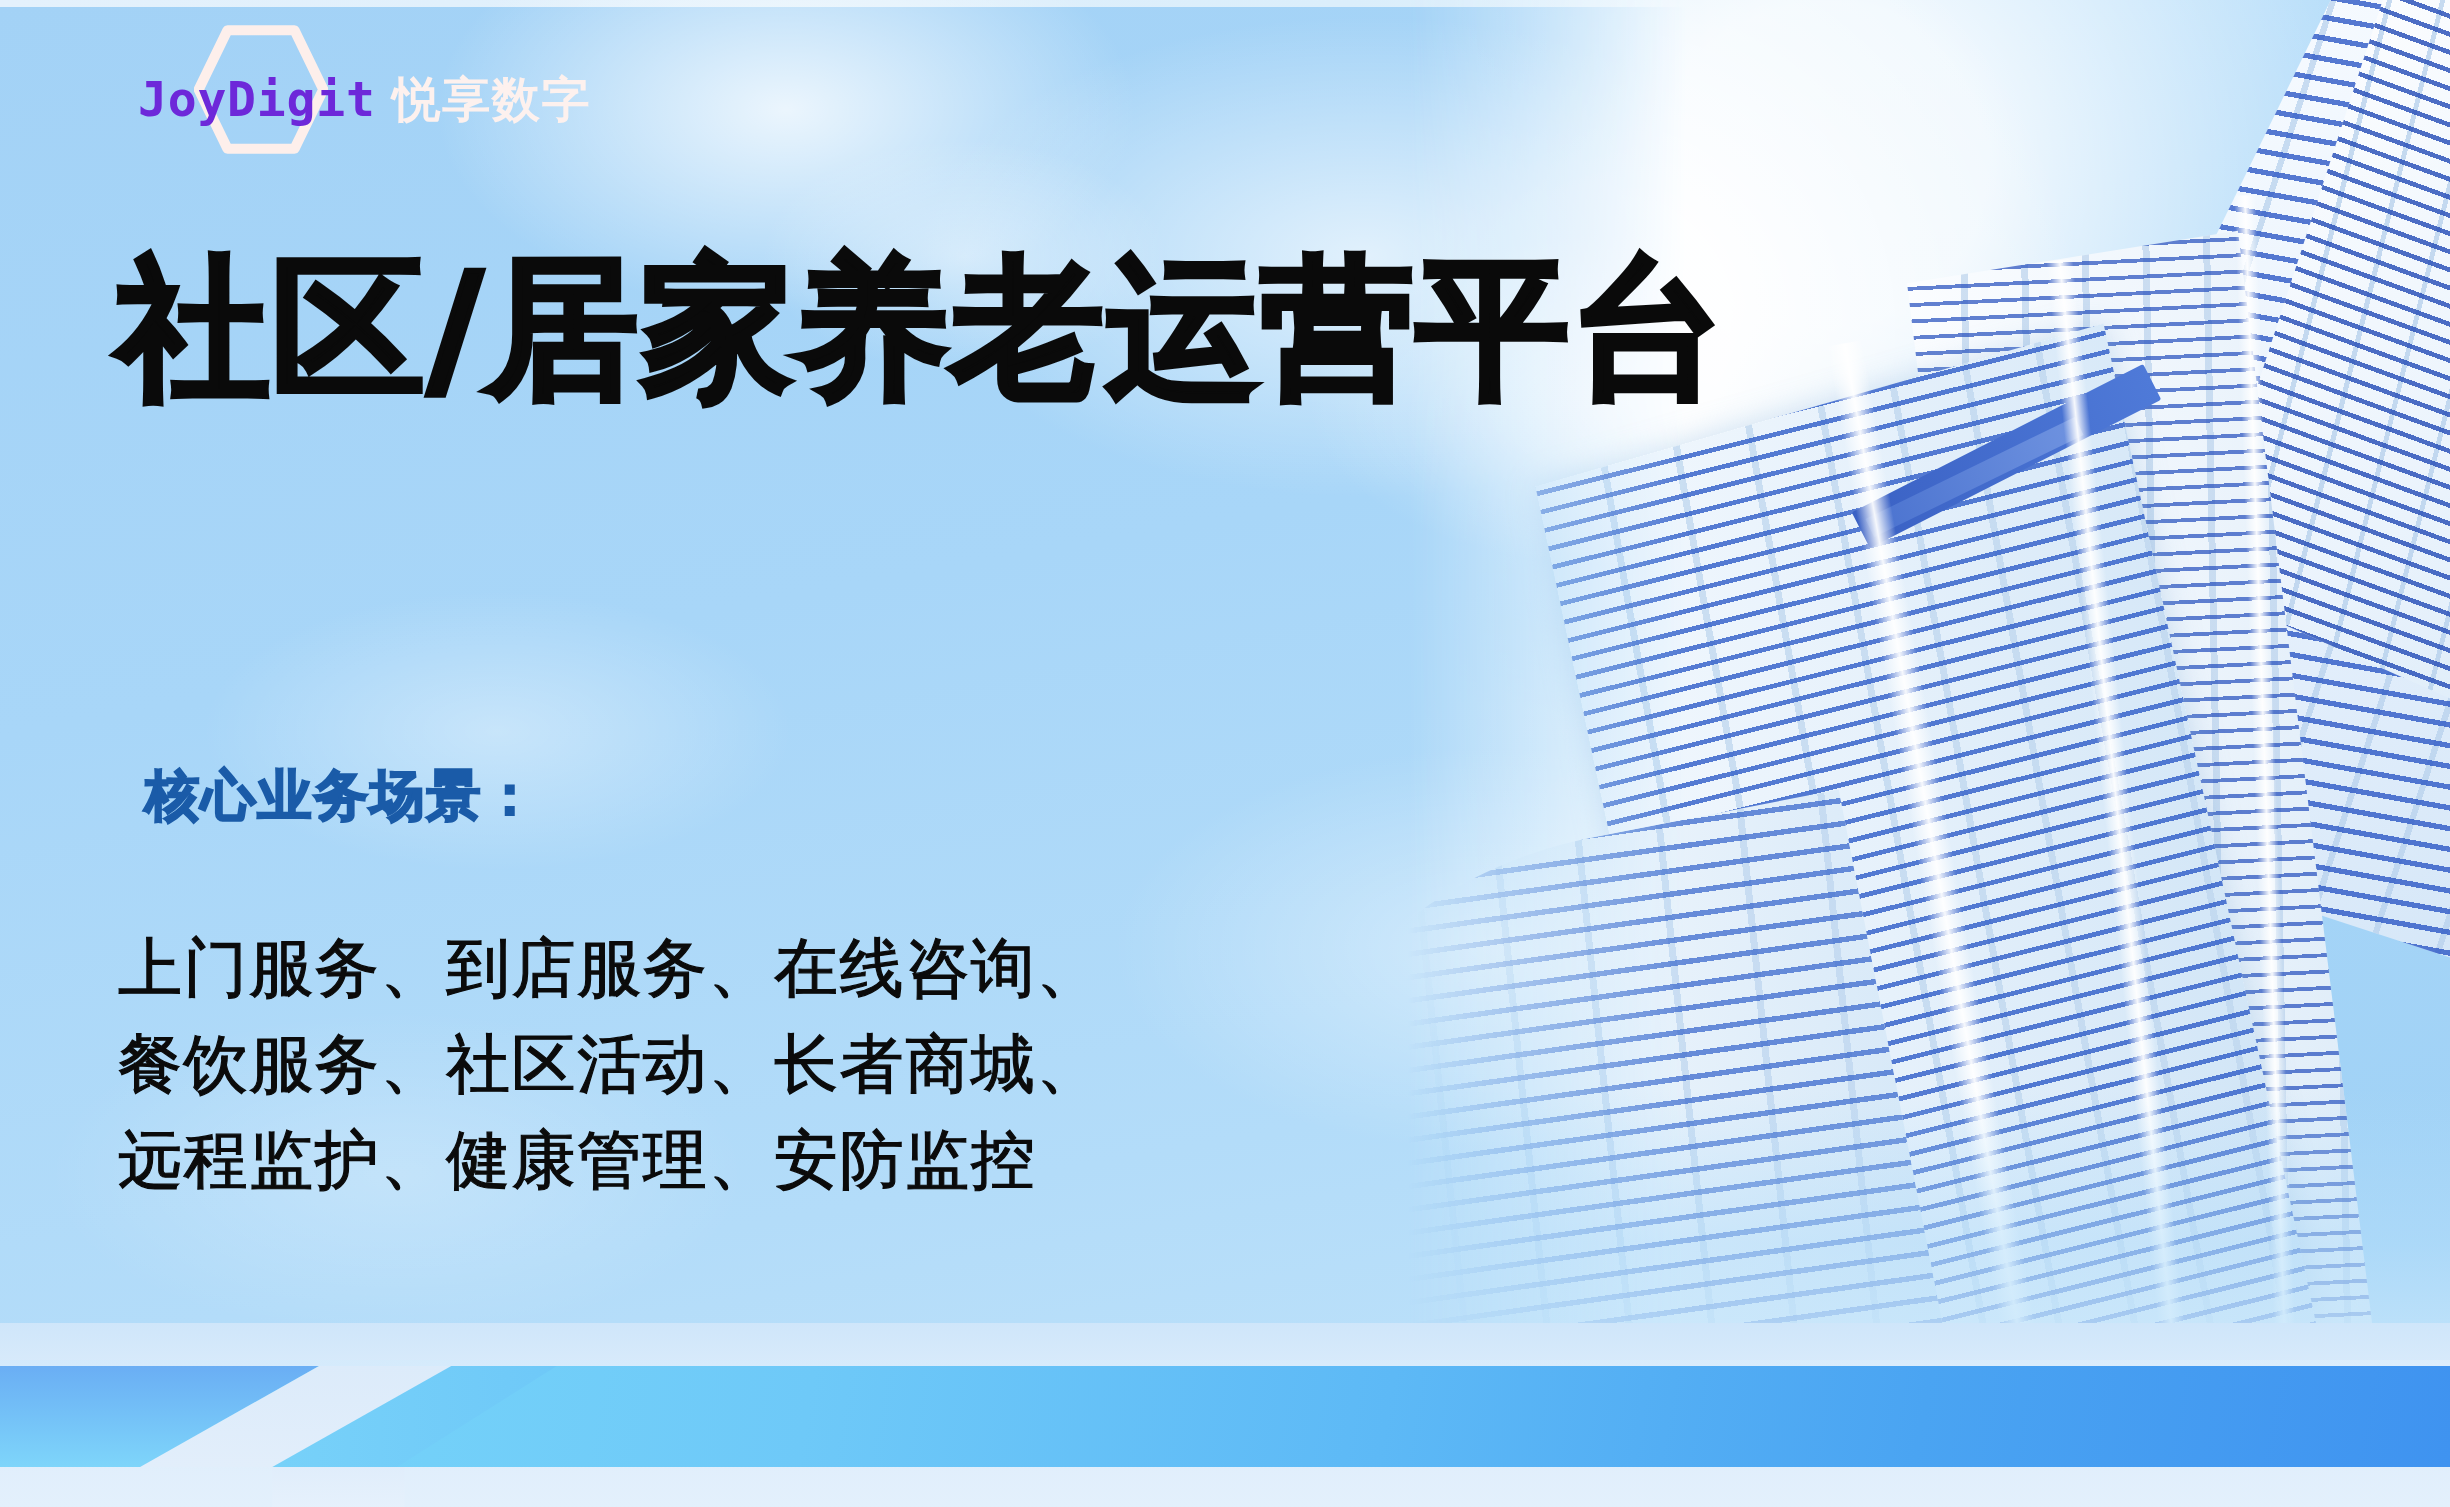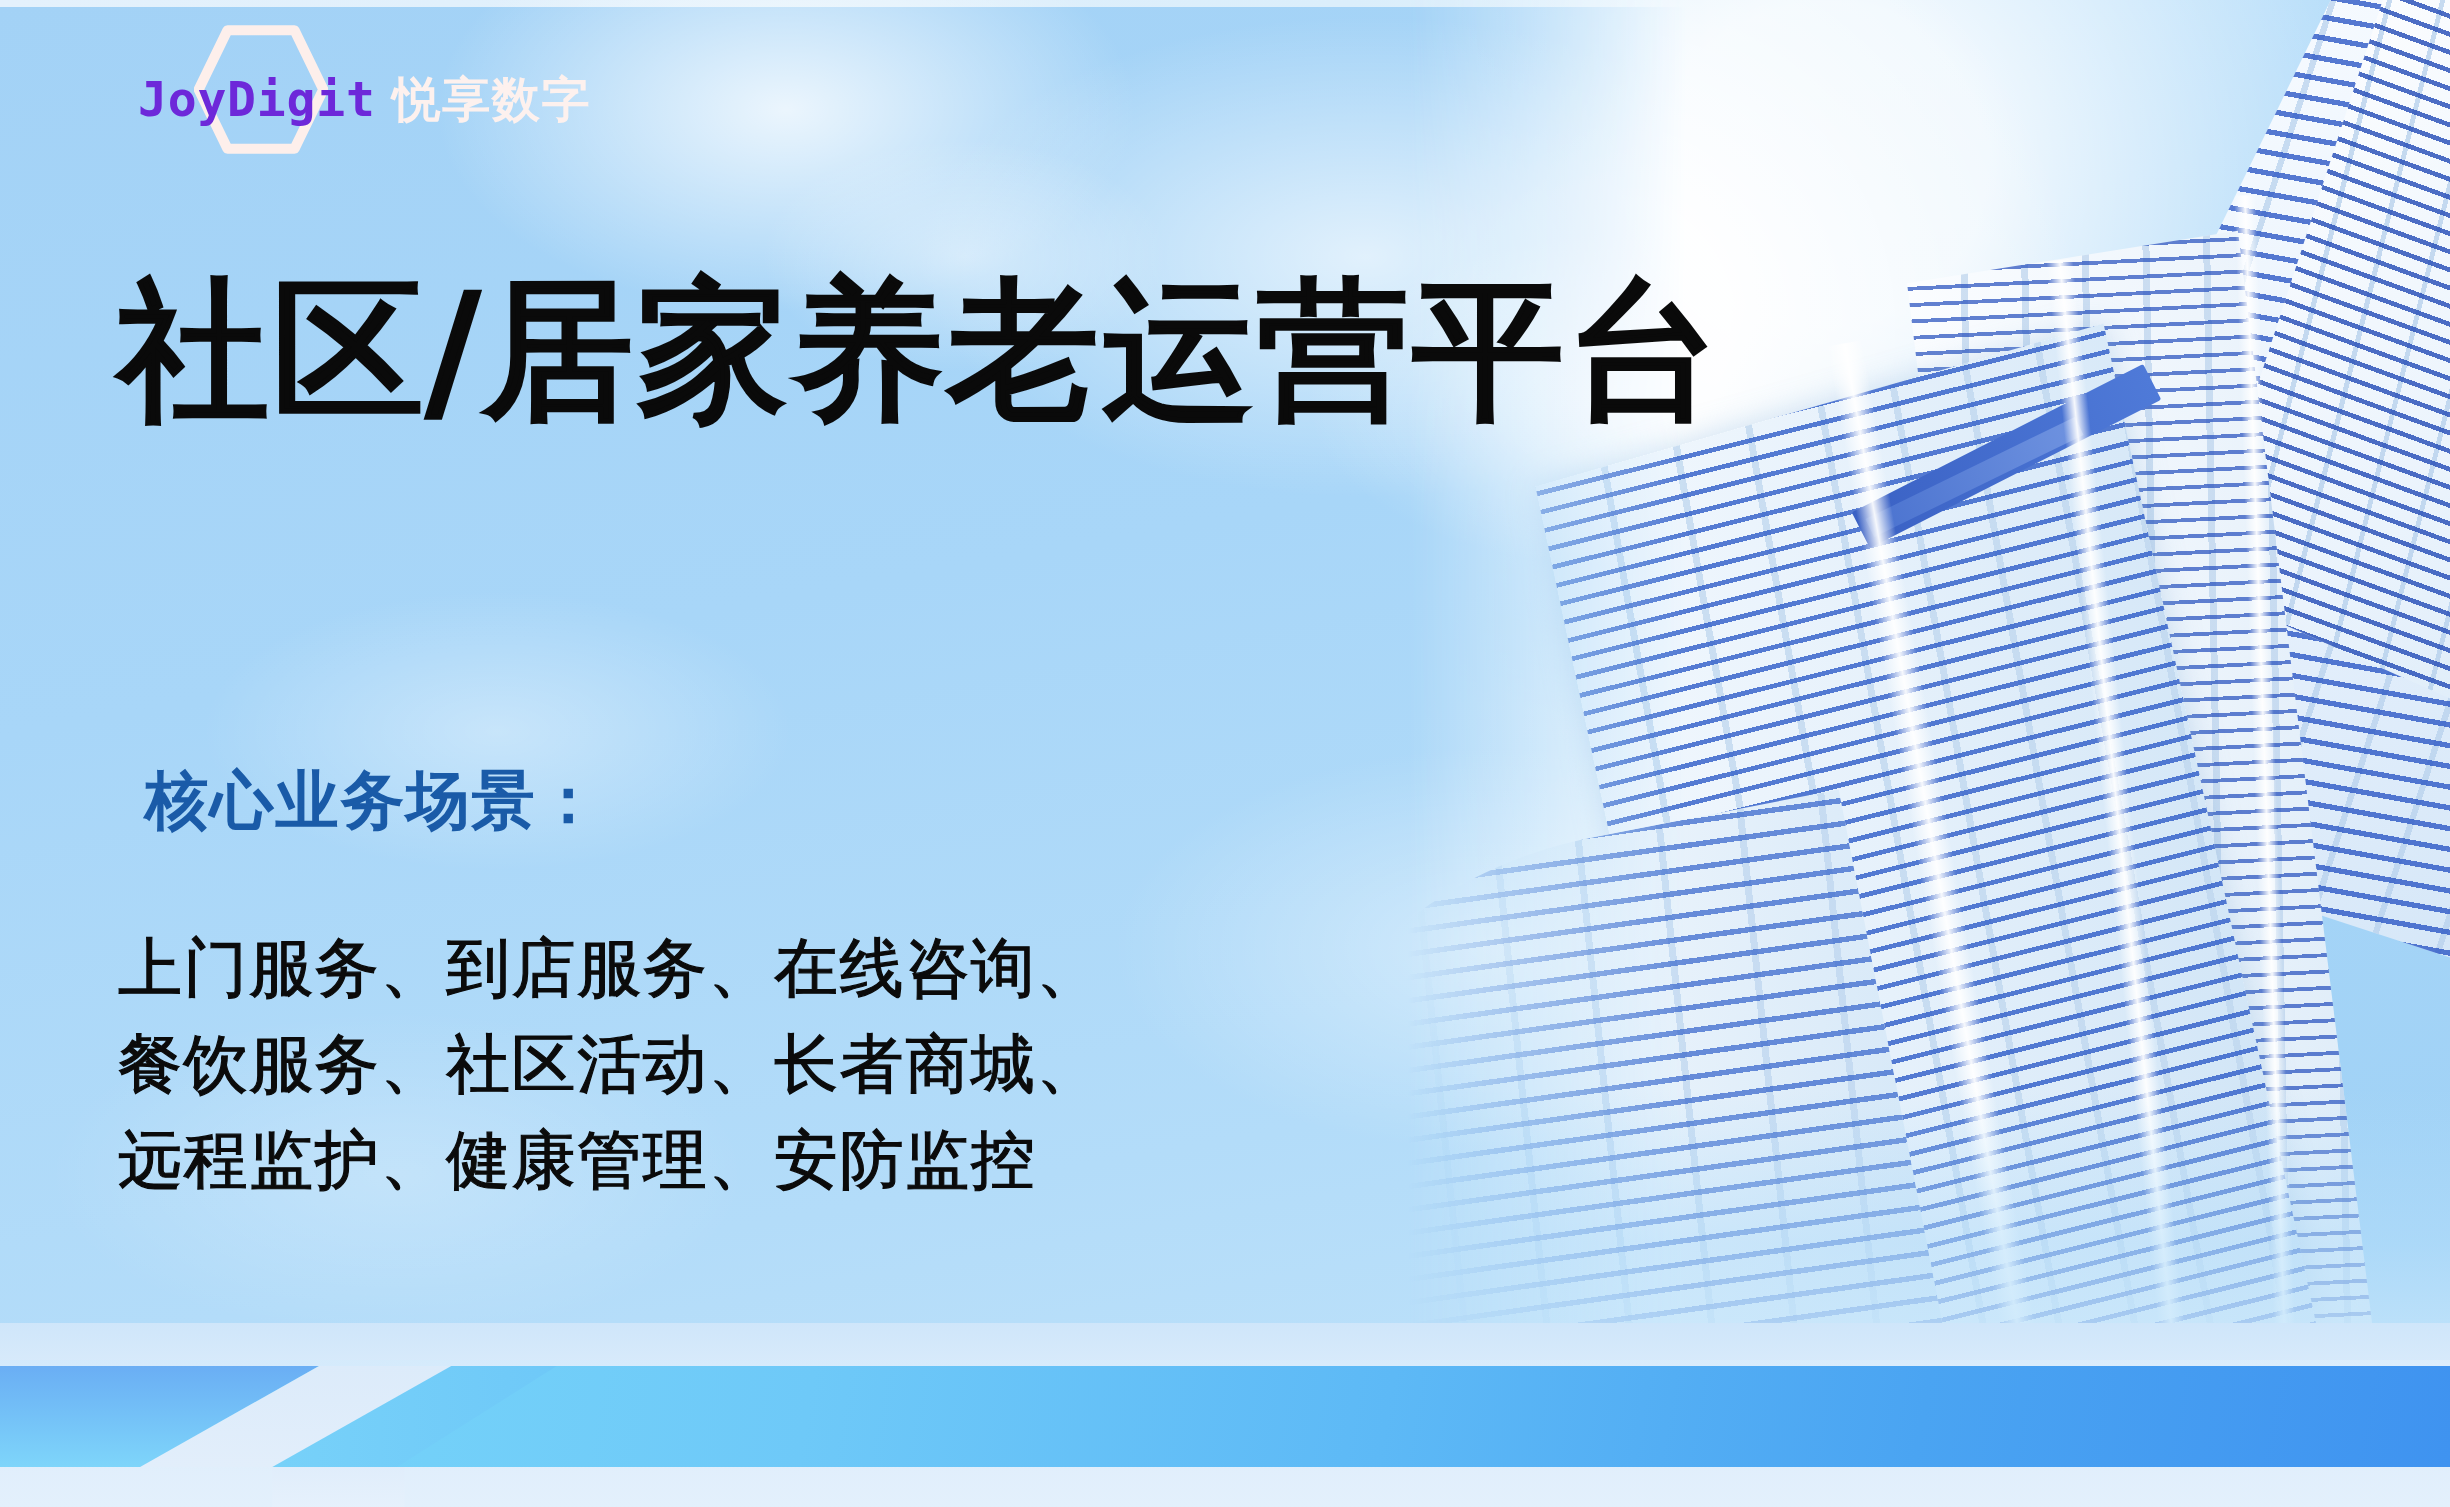--- a/index.html
+++ b/index.html
@@ -292,38 +292,38 @@
     line-height: 1;
     white-space: nowrap;
     z-index: 2;
     text-align: center;
   }
 
   
   .headline {
     position: absolute;
     left: 117px;
-    top: 275px;
+    top: 253px;
     font-size: 152px;
     line-height: 1;
-    font-weight: 400;
+    font-weight: 700;
     color: #0a0a0a;
     letter-spacing: 3.1px;
     white-space: nowrap;
     -webkit-text-stroke: 5.4px #0a0a0a;
   }
 
   
   .section-label {
     position: absolute;
     left: 145px;
     top: 769px;
-    font-size: 63px;
+    font-size: 54px;
     line-height: 1;
-    font-weight: 400;
+    font-weight: 700;
     letter-spacing: 2.3px;
     color: #1a5ba8;
     white-space: nowrap;
     -webkit-text-stroke: 2.3px #1a5ba8;
   }
 
   
   .body-block {
     position: absolute;
     left: 118px;

